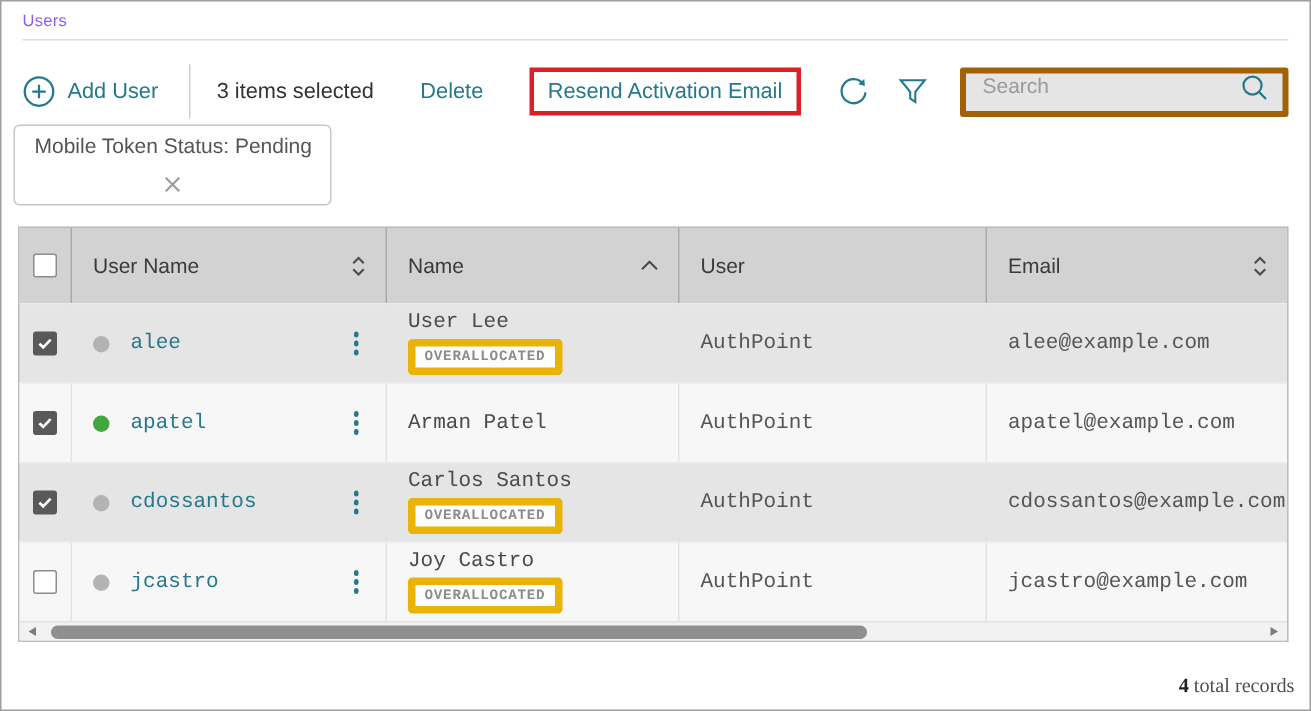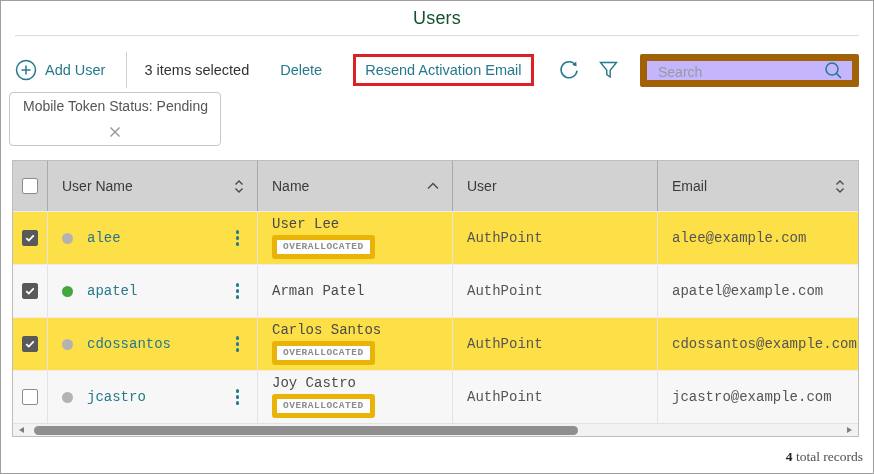--- a/index.html
+++ b/index.html
@@ -7,49 +7,49 @@
   body {
     font-family:"Liberation Sans", sans-serif;
     background:#ffffff;
     border:1px solid #9e9e9e;
     position:relative;
     overflow:hidden;
     color:#444;
   }
   
   .titlebar { padding:7px 14px 0 14px; }
-  .page-title { font-size:18px; color:#14532d; font-weight:400; letter-spacing:.2px;text-align:center; }
+  .page-title { font-size:11px; color:#8b5cf6; font-weight:400; letter-spacing:.2px; }
   .title-rule { border-bottom:1px solid #dcdcdc; margin-top:6px; }
 
   
   .toolbar { display:flex; align-items:center; height:38px; margin:15px 14px 0 14px; }
   .link { color:#26798c; font-size:14.5px; cursor:pointer; text-decoration:none; white-space:nowrap; }
   .adduser { display:flex; align-items:center; gap:8px; cursor:pointer; }
   .vsep { width:1px; height:36px; background:#cfcfcf; margin:0 17px 0 21px; }
   .sel-count { font-size:14.5px; color:#333; margin-right:31px; white-space:nowrap; }
   .delete-link { margin-right:31px; }
   .resend-box { border:3px solid #dd2026; padding:5px 9px; display:inline-flex; }
   .tb-spacer { flex:1; }
   .icon-btn { display:flex; align-items:center; justify-content:center; cursor:pointer; }
   .refresh-btn { margin-right:17px; }
   .funnel-btn { margin-right:21px; }
-  .searchbox { width:219px; height:33px; border:7px solid #a16207; border-radius:2px;
-               display:flex; align-items:flex-end; padding:0 9px 0 11px; background:#c4b5fd; }
+  .searchbox { width:219px; height:33px; border:4px solid #a16207; border-radius:2px;
+               display:flex; align-items:flex-start; padding:0 9px 0 11px; background:#e5e5e5; }
   .searchbox input { border:none; outline:none; flex:1; font-size:14px; color:#444;
                      font-family:"Liberation Sans", sans-serif; background:transparent; min-width:0; }
   .searchbox input::placeholder { color:#9a9a9a; }
 
   
   .chip-row { margin:15px 14px 0 8px; height:30px; display:flex; align-items:center; }
   .chip { display:inline-flex; align-items:center; gap:11px; border:1px solid #c6c6c6;
           border-radius:4px; padding:5px 12px 6px 13px; font-size:14px; color:#555; background:#fff;flex-direction:column; }
   .chip-x { cursor:pointer; display:flex; align-items:center; }
 
   
-  .table-wrap { margin:26px 0 0 11px; width:847px; border:1px solid #bdbdbd; background:#fde047; }
+  .table-wrap { margin:26px 0 0 11px; width:847px; border:1px solid #bdbdbd; background:#e5e5e5; }
   .thead { display:grid; grid-template-columns:35px 210px 195px 205px 1fr;
            background:#d2d2d2; height:50px; }
   .th { display:flex; align-items:center; font-size:14px; color:#3a3a3a;
         border-right:1px solid #a9a9a9; padding:0 12px 0 14px; justify-content:space-between; }
   .th:last-child { border-right:none; }
   .th-check { justify-content:center; padding:0; }
   .trow { display:grid; grid-template-columns:35px 210px 195px 205px 1fr; height:53px; }
   .trow.alt { background:#f7f7f7; }
   .trow { border-top:1px solid #ececec;font-family:Liberation Mono, monospace; }
   .td { display:flex; align-items:center; border-right:1px solid #e3e3e3;

